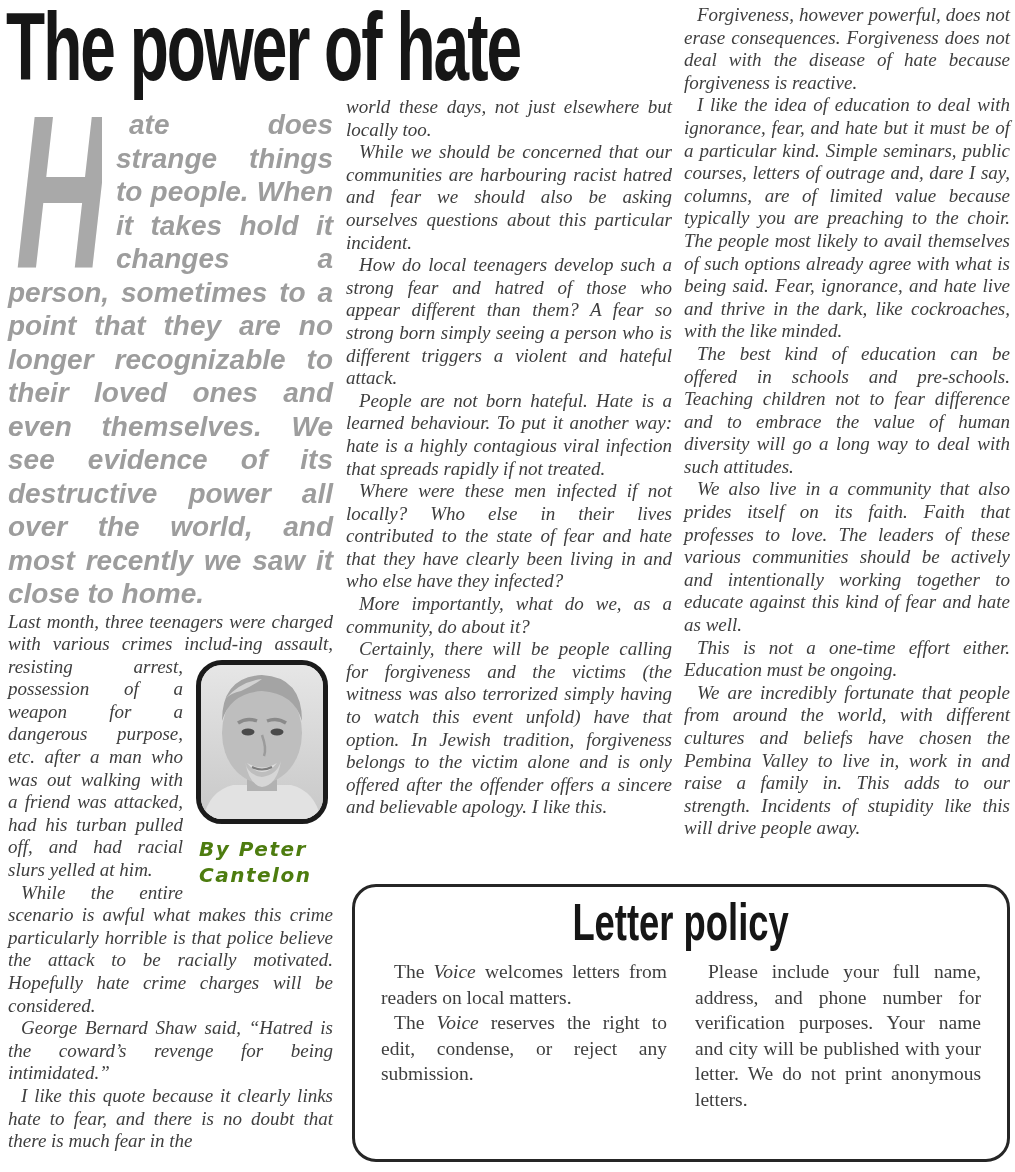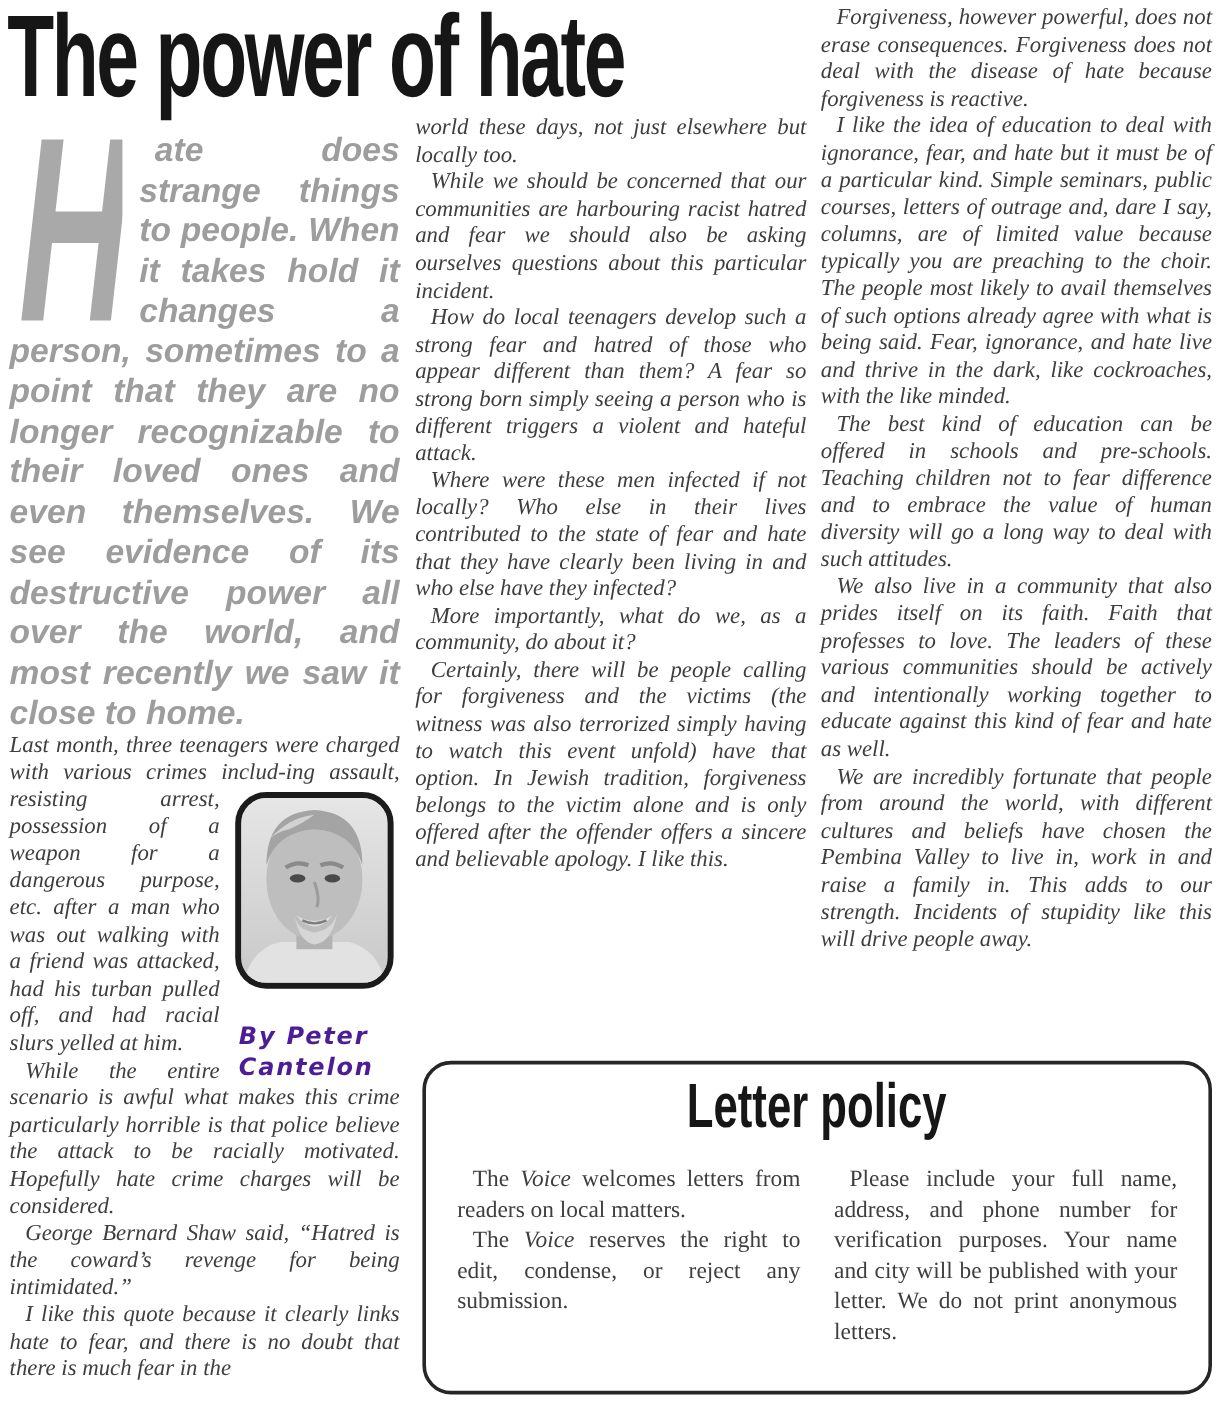--- a/index.html
+++ b/index.html
@@ -40,32 +40,32 @@
   .dropcap .g{display:block;font-size:219px;line-height:158px;transform:scaleX(0.58);transform-origin:0 0;}
   
   .photo-wrap{float:right;width:142px;margin:4px 0 2px 8px;}
   .photo{
     width:122px;height:154px;margin:0 auto;
     border:5px solid var(--c-photo_border,#1b1b1b);
     border-radius:26px;overflow:hidden;background:#d5d5d5;
   }
   .photo svg{display:block;width:100%;height:100%;}
   .byline{
-    margin-top:26px;padding-left:8px;text-indent:0 !important;text-align:left !important;
+    margin-top:12px;padding-left:8px;text-indent:0 !important;text-align:left !important;
     font-family:"DejaVu Sans",sans-serif;font-weight:bold;
-    font-size:20px;line-height:26px;letter-spacing:1.5px;color:#4c1d95;
+    font-size:20px;line-height:26px;letter-spacing:1.5px;color:#4d7c0f;
   }
   
   .policy{
     position:absolute;left:352px;top:884px;width:652px;height:272px;
     border:3px solid var(--c-policy_border,#262626);border-radius:24px;
     background:#fff;overflow:hidden;
   }
   .policy-title{
-    text-align:center;margin:6px 0 15px 0;
+    text-align:center;margin:6px 0 4px 0;
     font-family:"Liberation Sans",sans-serif;font-weight:bold;
     font-size:52px;line-height:58px;color:#161616;
   }
   .policy-title .cond{display:inline-block;transform:scaleX(0.70);}
   .policy-cols{display:flex;gap:28px;padding:4px 26px 0 26px;}
   .policy-col{
     flex:1;text-align:justify;font-size:19.5px;line-height:25.5px;
   }
   .policy-col p{margin:0;text-indent:13px;}
   .it{font-style:italic;}
@@ -112,30 +112,32 @@
 
     <p>While the entire scenario is awful what makes this crime particularly horrible is that police believe the attack to be racially motivated. Hopefully hate crime charges will be considered.</p>
     <p>George Bernard Shaw said, “Hatred is the coward’s revenge for being intimidated.”</p>
     <p>I like this quote because it clearly links hate to fear, and there is no doubt that there is much fear in the</p>
   </div>
 
   <div class="col" id="col2">
     <p class="cont">world these days, not just elsewhere but locally too.</p>
     <p>While we should be concerned that our communities are harbouring racist hatred and fear we should also be asking ourselves questions about this particular incident.</p>
     <p>How do local teenagers develop such a strong fear and hatred of those who appear different than them? A fear so strong born simply seeing a person who is different triggers a violent and hateful attack.</p>
+    <p>People are not born hateful. Hate is a learned behaviour. To put it another way: hate is a highly contagious viral infection that spreads rapidly if not treated.</p>
     <p>Where were these men infected if not locally? Who else in their lives contributed to the state of fear and hate that they have clearly been living in and who else have they infected?</p>
     <p>More importantly, what do we, as a community, do about it?</p>
     <p>Certainly, there will be people calling for forgiveness and the victims (the witness was also terrorized simply having to watch this event unfold) have that option. In Jewish tradition, forgiveness belongs to the victim alone and is only offered after the offender offers a sincere and believable apology. I like this.</p>
   </div>
 
   <div class="col" id="col3">
     <p>Forgiveness, however powerful, does not erase consequences. Forgiveness does not deal with the disease of hate because forgiveness is reactive.</p>
     <p>I like the idea of education to deal with ignorance, fear, and hate but it must be of a particular kind. Simple seminars, public courses, letters of outrage and, dare I say, columns, are of limited value because typically you are preaching to the choir. The people most likely to avail themselves of such options already agree with what is being said. Fear, ignorance, and hate live and thrive in the dark, like cockroaches, with the like minded.</p>
     <p>The best kind of education can be offered in schools and pre-schools. Teaching children not to fear difference and to embrace the value of human diversity will go a long way to deal with such attitudes.</p>
     <p>We also live in a community that also prides itself on its faith. Faith that professes to love. The leaders of these various communities should be actively and intentionally working together to educate against this kind of fear and hate as well.</p>
+    <p>This is not a one-time effort either. Education must be ongoing.</p>
     <p>We are incredibly fortunate that people from around the world, with different cultures and beliefs have chosen the Pembina Valley to live in, work in and raise a family in. This adds to our strength. Incidents of stupidity like this will drive people away.</p>
   </div>
 
   <div class="policy">
     <div class="policy-title"><span class="cond">Letter policy</span></div>
     <div class="policy-cols">
       <div class="policy-col">
         <p><span>The </span><span class="it">Voice</span><span> welcomes letters from readers on local matters.</span></p>
         <p><span>The </span><span class="it">Voice</span><span> reserves the right to edit, condense, or reject any submission.</span></p>
       </div>

